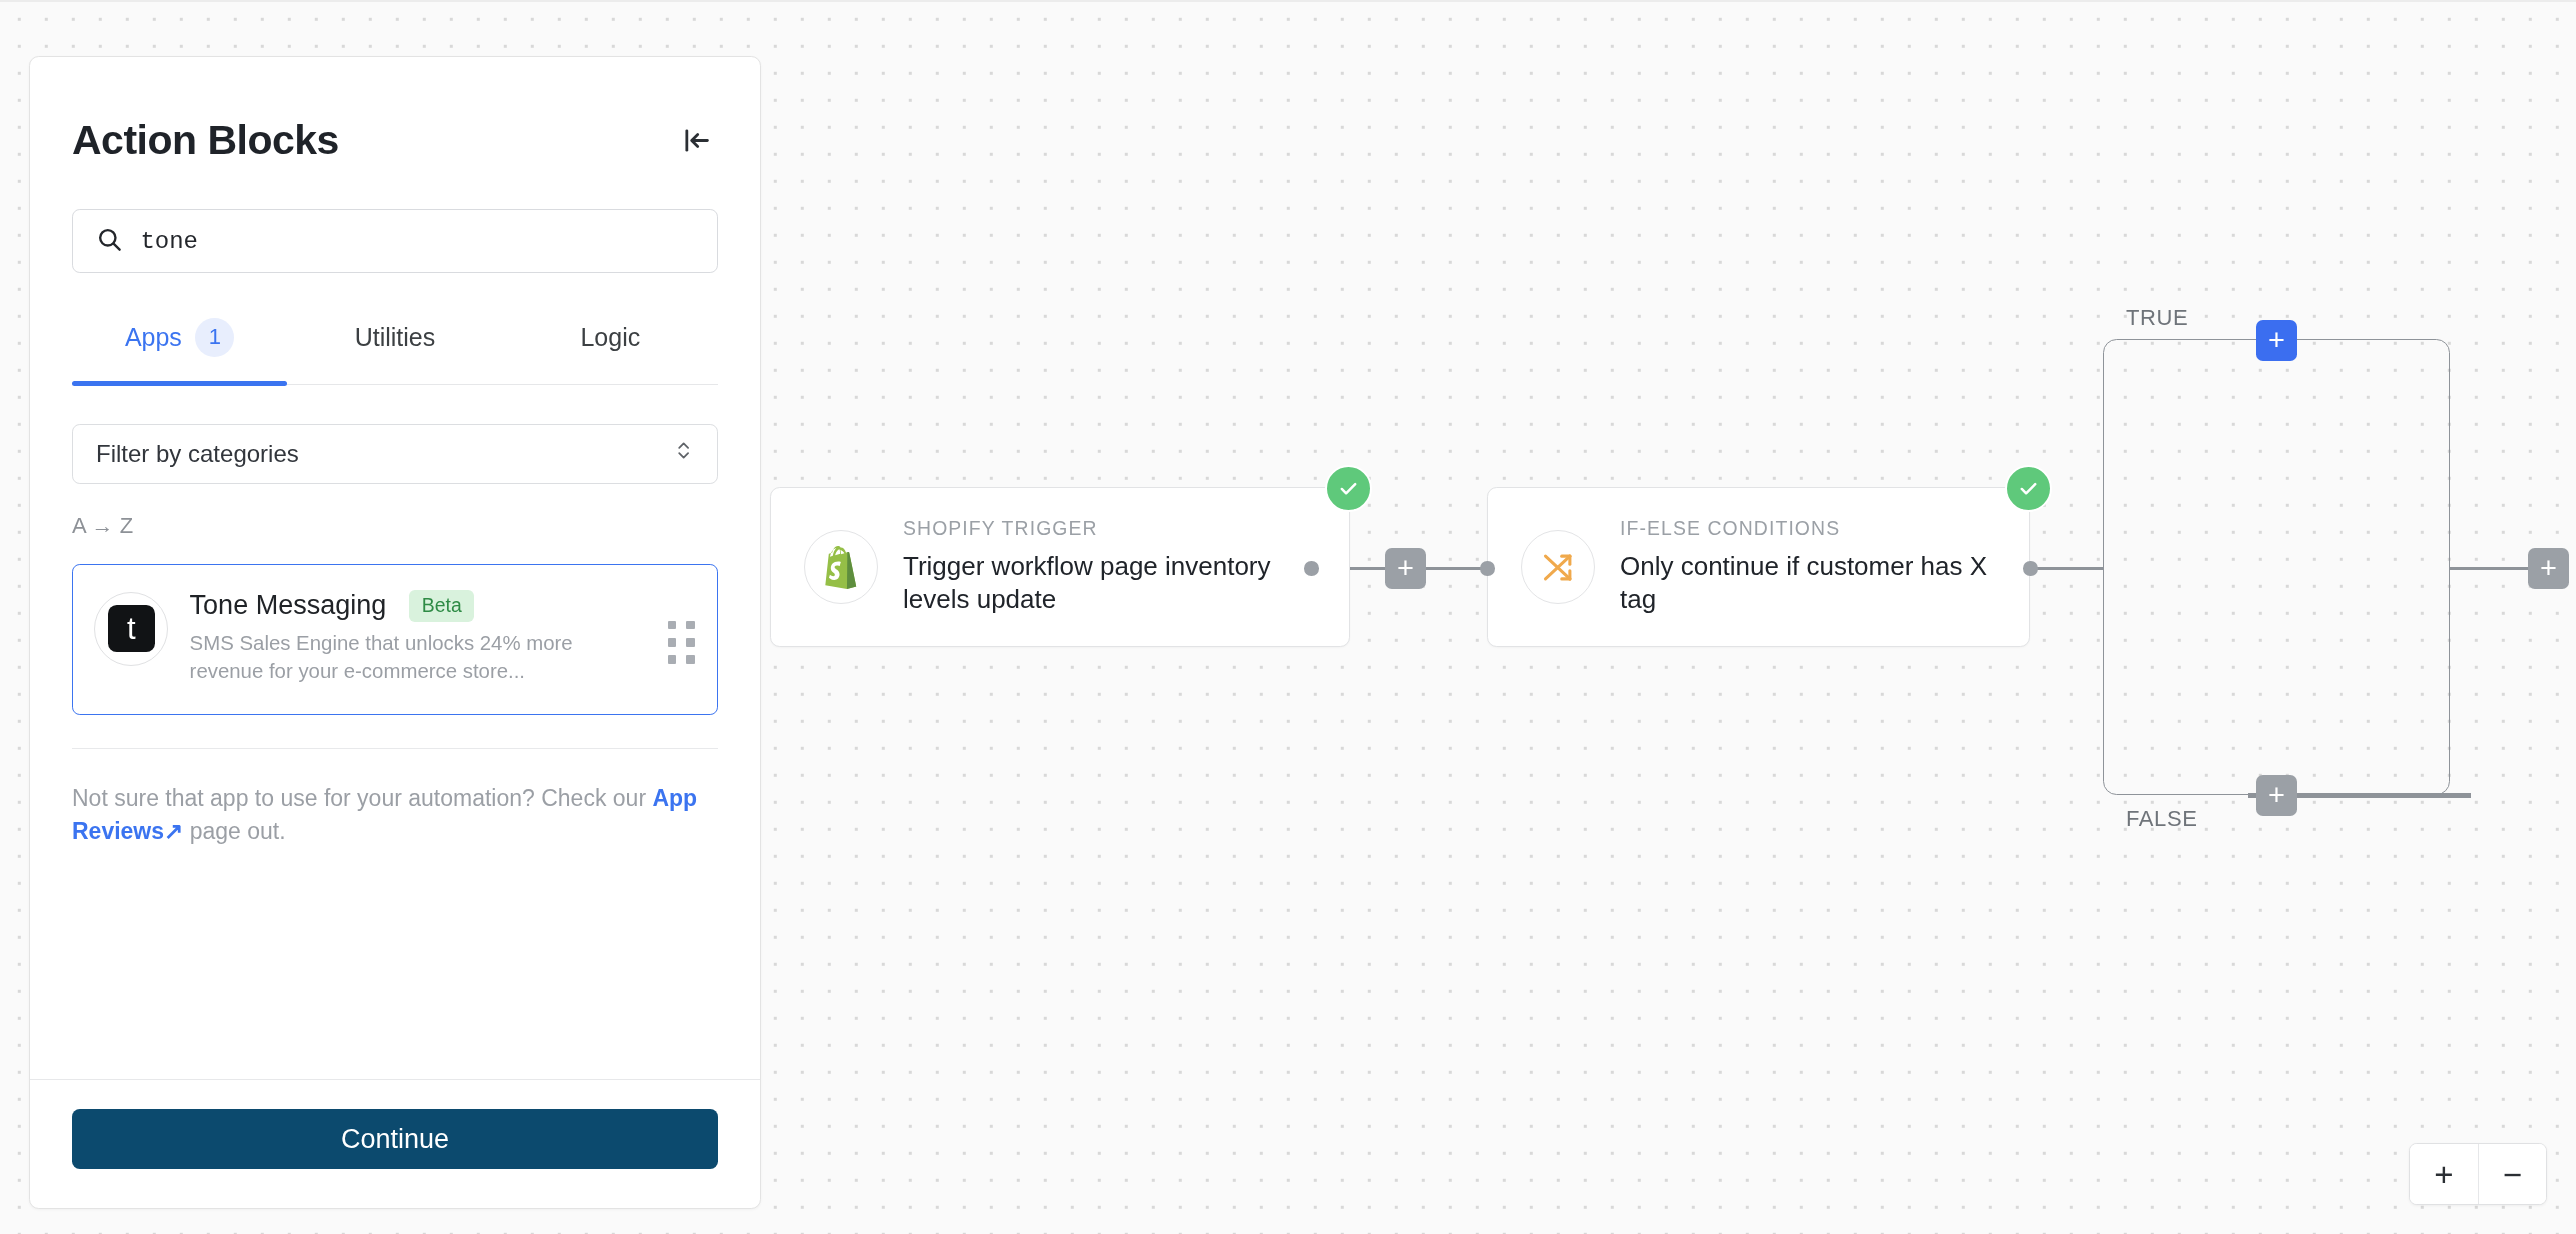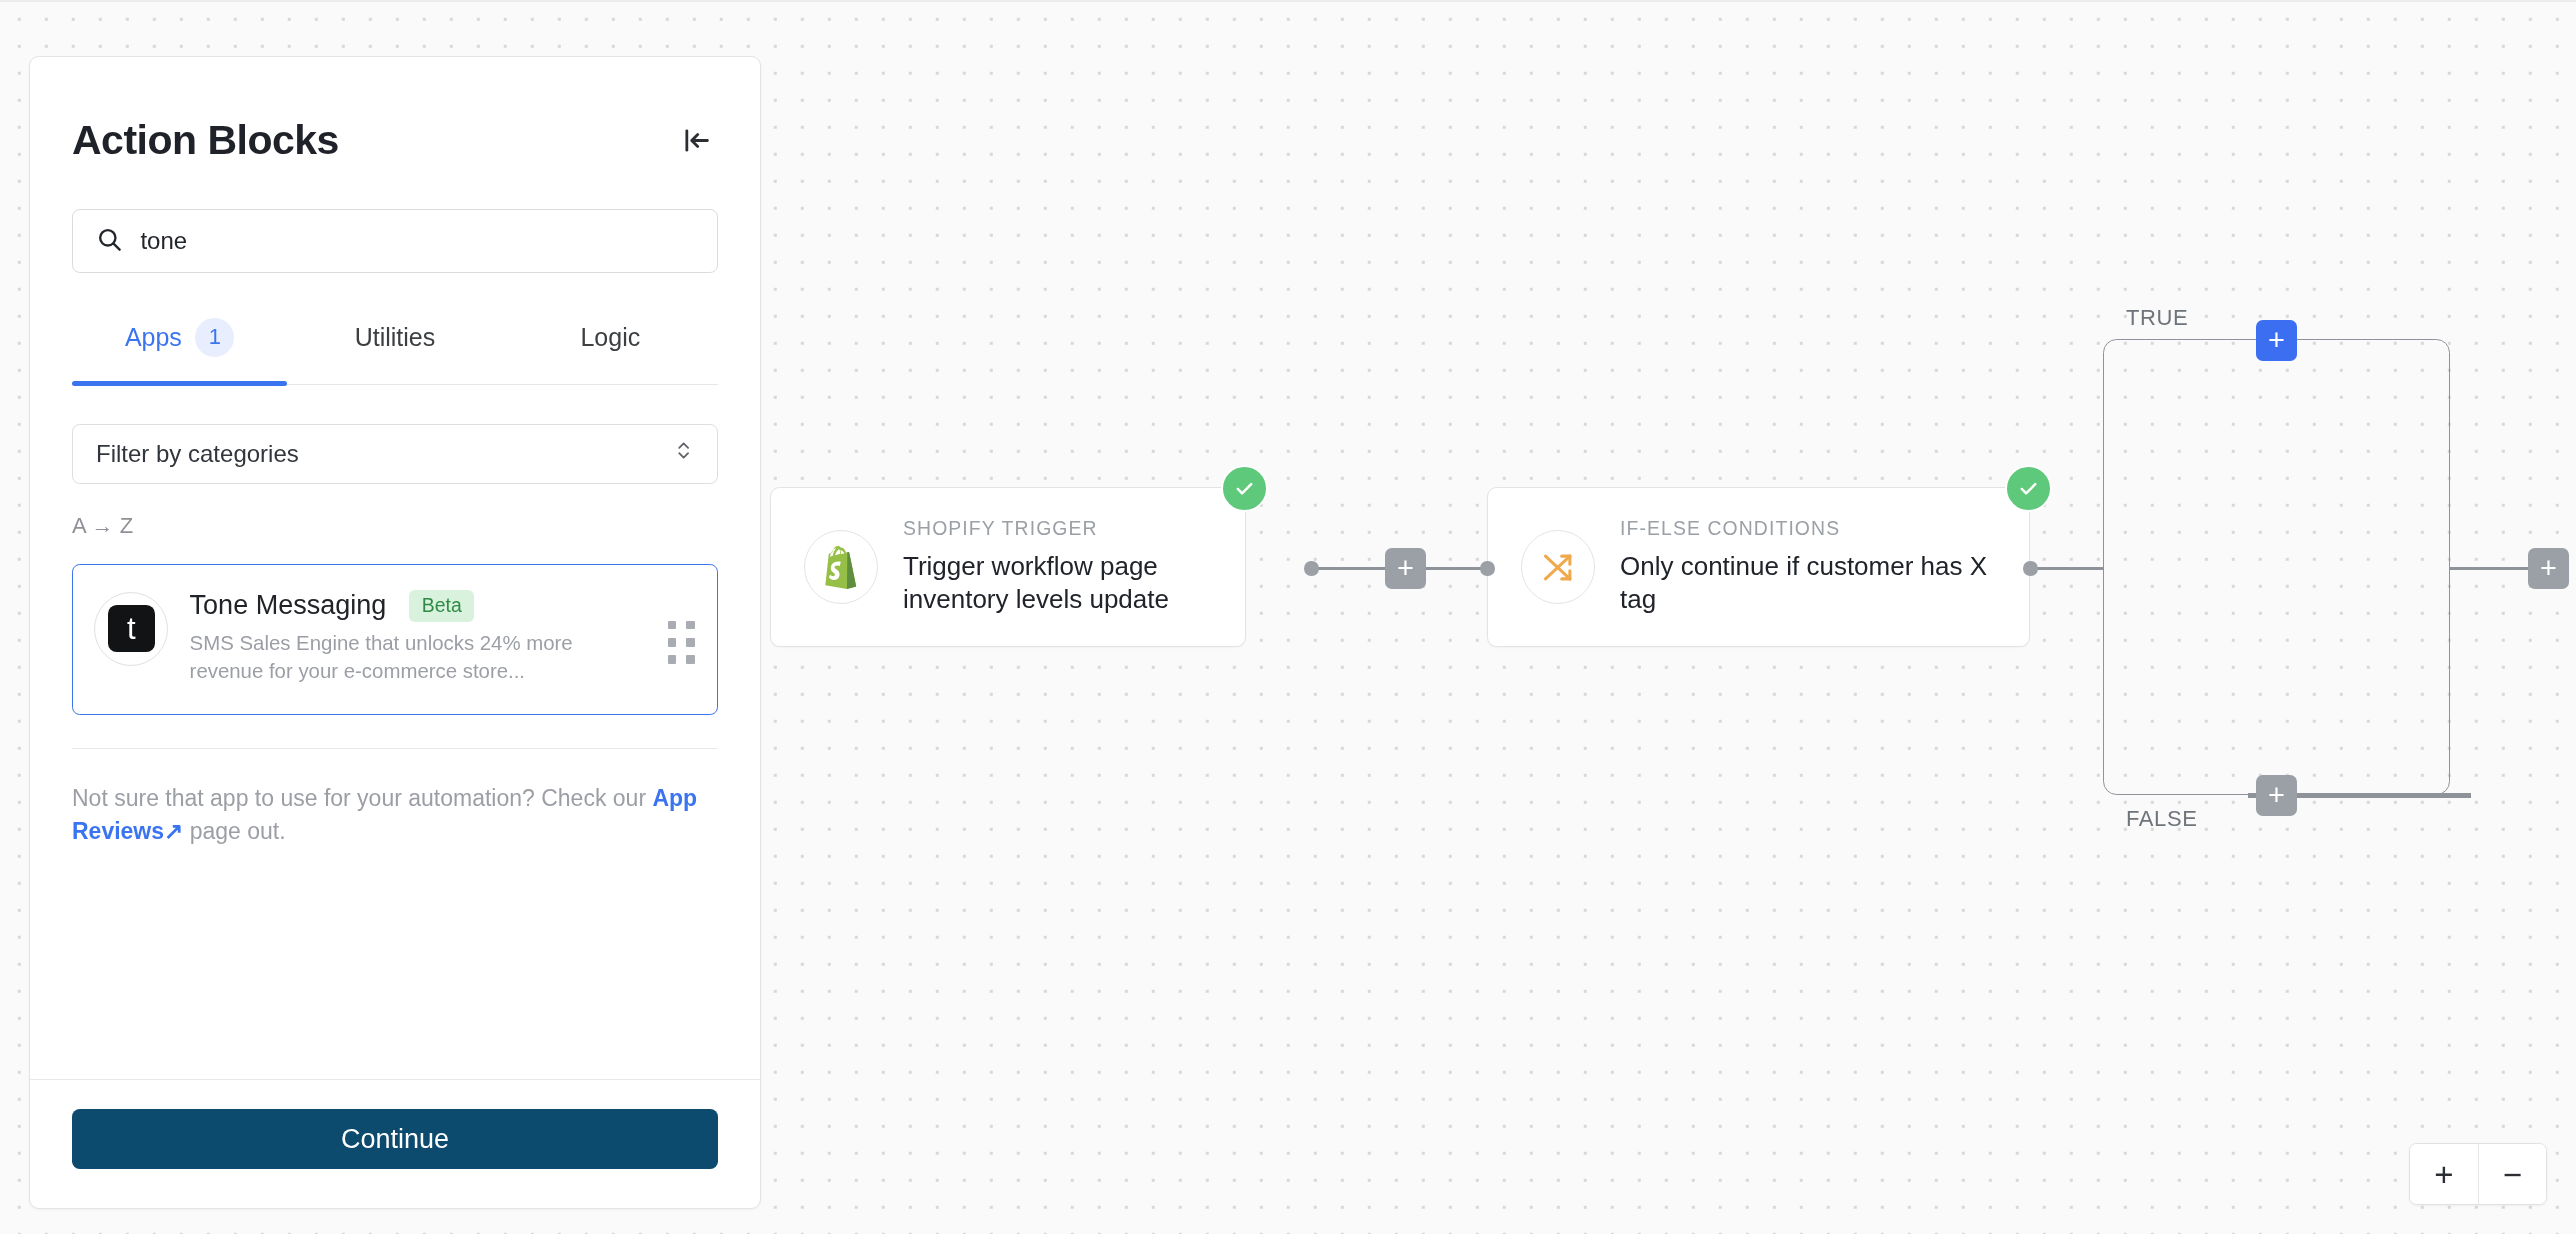--- a/index.html
+++ b/index.html
@@ -54,21 +54,21 @@
   .search-wrap {
     margin-top: 45px;
     height: 64px;
     border: 1px solid #d9dbdf; border-radius: 7.8px;
     display: flex; align-items: center; gap: 17.4px;
     padding: 0 23px;
     background: #fff;
   }
   .search-input {
     border: none; outline: none; flex: 1;
-    font-family: Liberation Sans, sans-serif;
+    font-family: Liberation Mono, monospace;
     font-size: 24px; color: #23262b; background: transparent;
   }
   .search-input::placeholder { color: #9aa0a6; }
 
   
   .tabs {
     display: flex; margin-top: 39px;
     border-bottom: 1.9px solid #e6e7e9;
     position: relative;
   }
@@ -267,21 +267,21 @@
 
   <div class="branch-box" style="left:2103px; top:339px; width:347px; height:456px;"></div>
 
   <div class="conn-line" style="left:2450px; top:567px; width:78px; height:2.9px;"></div>
 
   <div class="conn-line" style="left:2248px; top:793px; width:223px; height:4.8px;"></div>
 
   <div class="branch-label" style="left:2126px; top:305px;">TRUE</div>
   <div class="branch-label" style="left:2126px; top:806px;">FALSE</div>
 
-  <div class="node" style="left:770px; top:487px; width:476px;">
+  <div class="node" style="left:770px; top:487px; width:580px;">
     <div class="node-icon-ring">
       <svg width="39" height="43" viewBox="0 0 40 44" aria-hidden="true">
         <path d="M27.8 6.3c-.2-.1-.6-.2-.9-.1-.2 0-1 .25-2.2.6-1.2-3.5-3-5.4-5.3-5.4h-.3C18.4.5 17.4 0 16.3 0c-3.6 0-5.3 4.5-5.9 6.9-1.4.4-2.5.8-2.6.8-.8.25-.8.28-.9 1L3.4 40.2 25.6 44l9.6-2.4S28 6.45 27.8 6.3zM23 7.5l-3.4 1c0-1.9-.3-3.4-.8-4.5 1.8.25 3.3 2 4.2 3.5zM17.9 3.2c.5 1.1.85 2.6.85 4.6l-5.3 1.6c1-3.9 2.95-5.8 4.45-6.2zM15.6 2c-.35 0-.7.12-1 .35-2 1.6-3 4.9-3.5 7.6l-2.9.9C8.8 8.1 10.6 2 15.6 2z" fill="#95bf47"></path>
         <path d="M26.9 6.2c-.2 0-.6-.2-.9-.1L25.6 44l9.6-2.4S28 6.45 27.8 6.3z" fill="#5e8e3e"></path>
         <path d="M19.2 16.5l-1.1 4.2s-1.25-.67-2.8-.67c-2.25 0-2.35 1.42-2.35 1.77 0 1.93 5.05 2.67 5.05 7.2 0 3.57-2.27 5.87-5.32 5.87-3.66 0-5.53-2.28-5.53-2.28l.98-3.24s1.92 1.65 3.55 1.65c1.06 0 1.5-.84 1.5-1.45 0-2.52-4.14-2.63-4.14-6.78 0-3.49 2.51-6.87 7.57-6.87 1.95 0 2.92.6 2.92.6z" fill="#fff"></path>
       </svg>
     </div>
     <div>
       <div class="node-kicker">SHOPIFY TRIGGER</div>
       <div class="node-title" style="max-width:388px;">Trigger workflow page inventory levels update</div>

